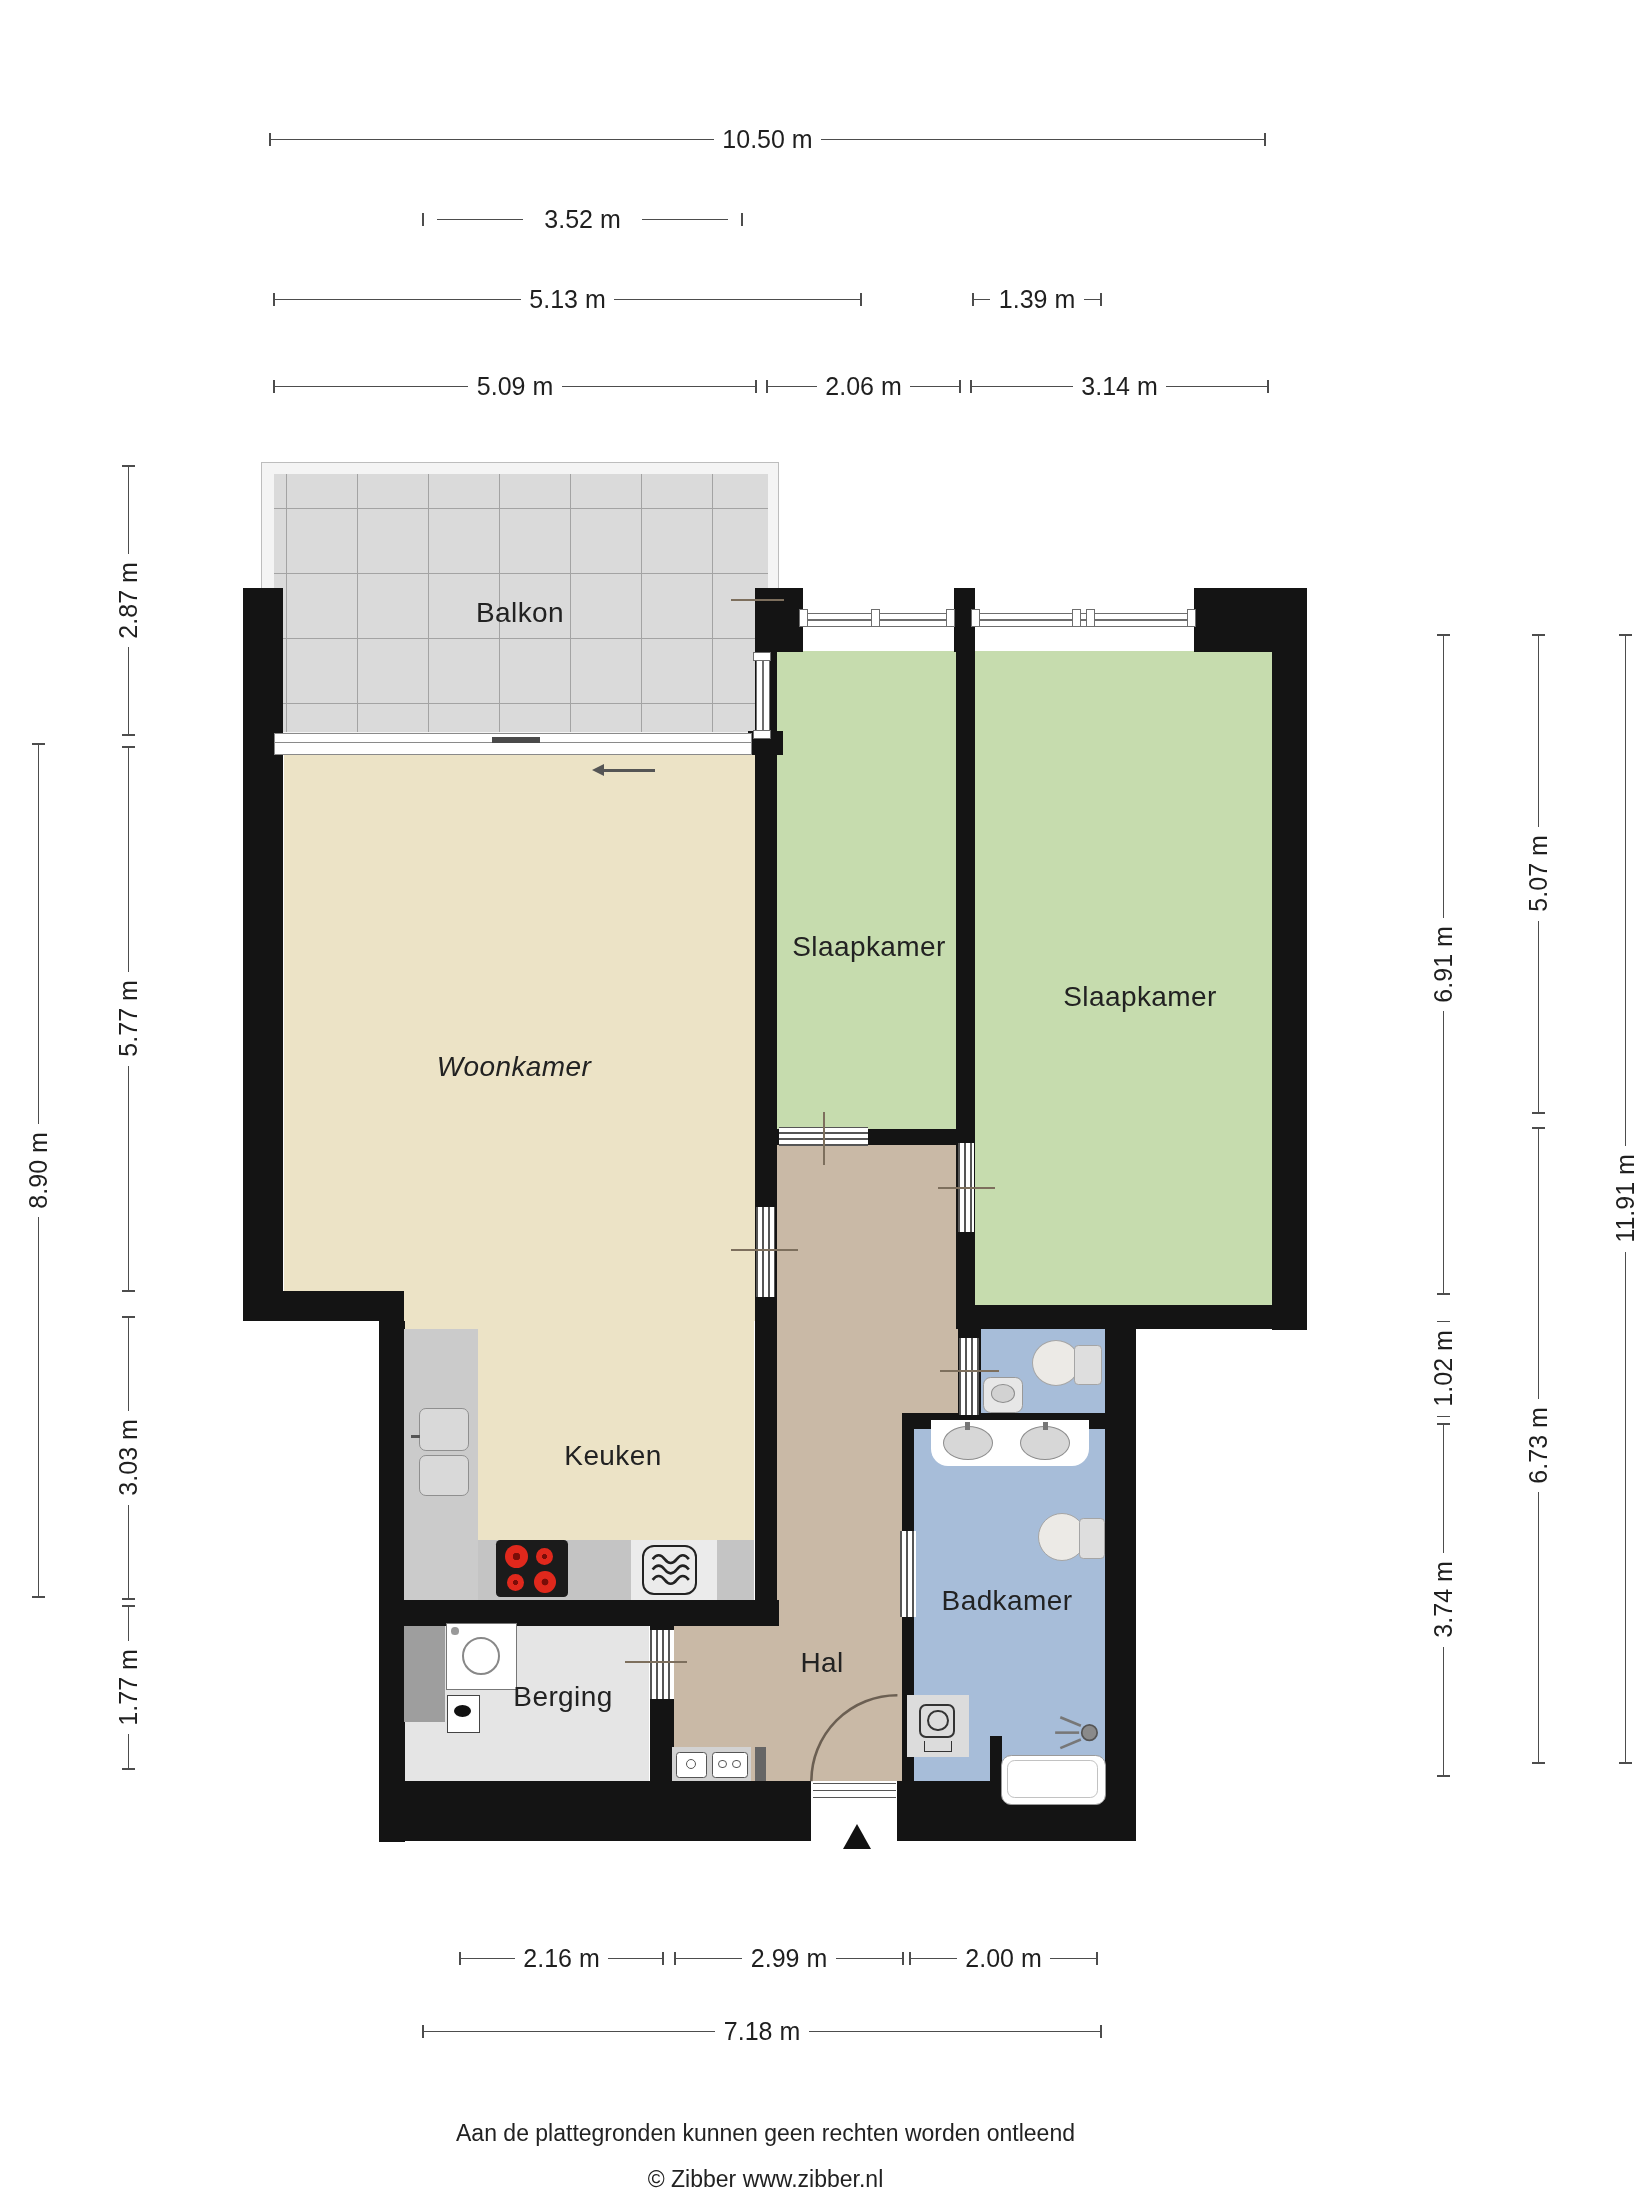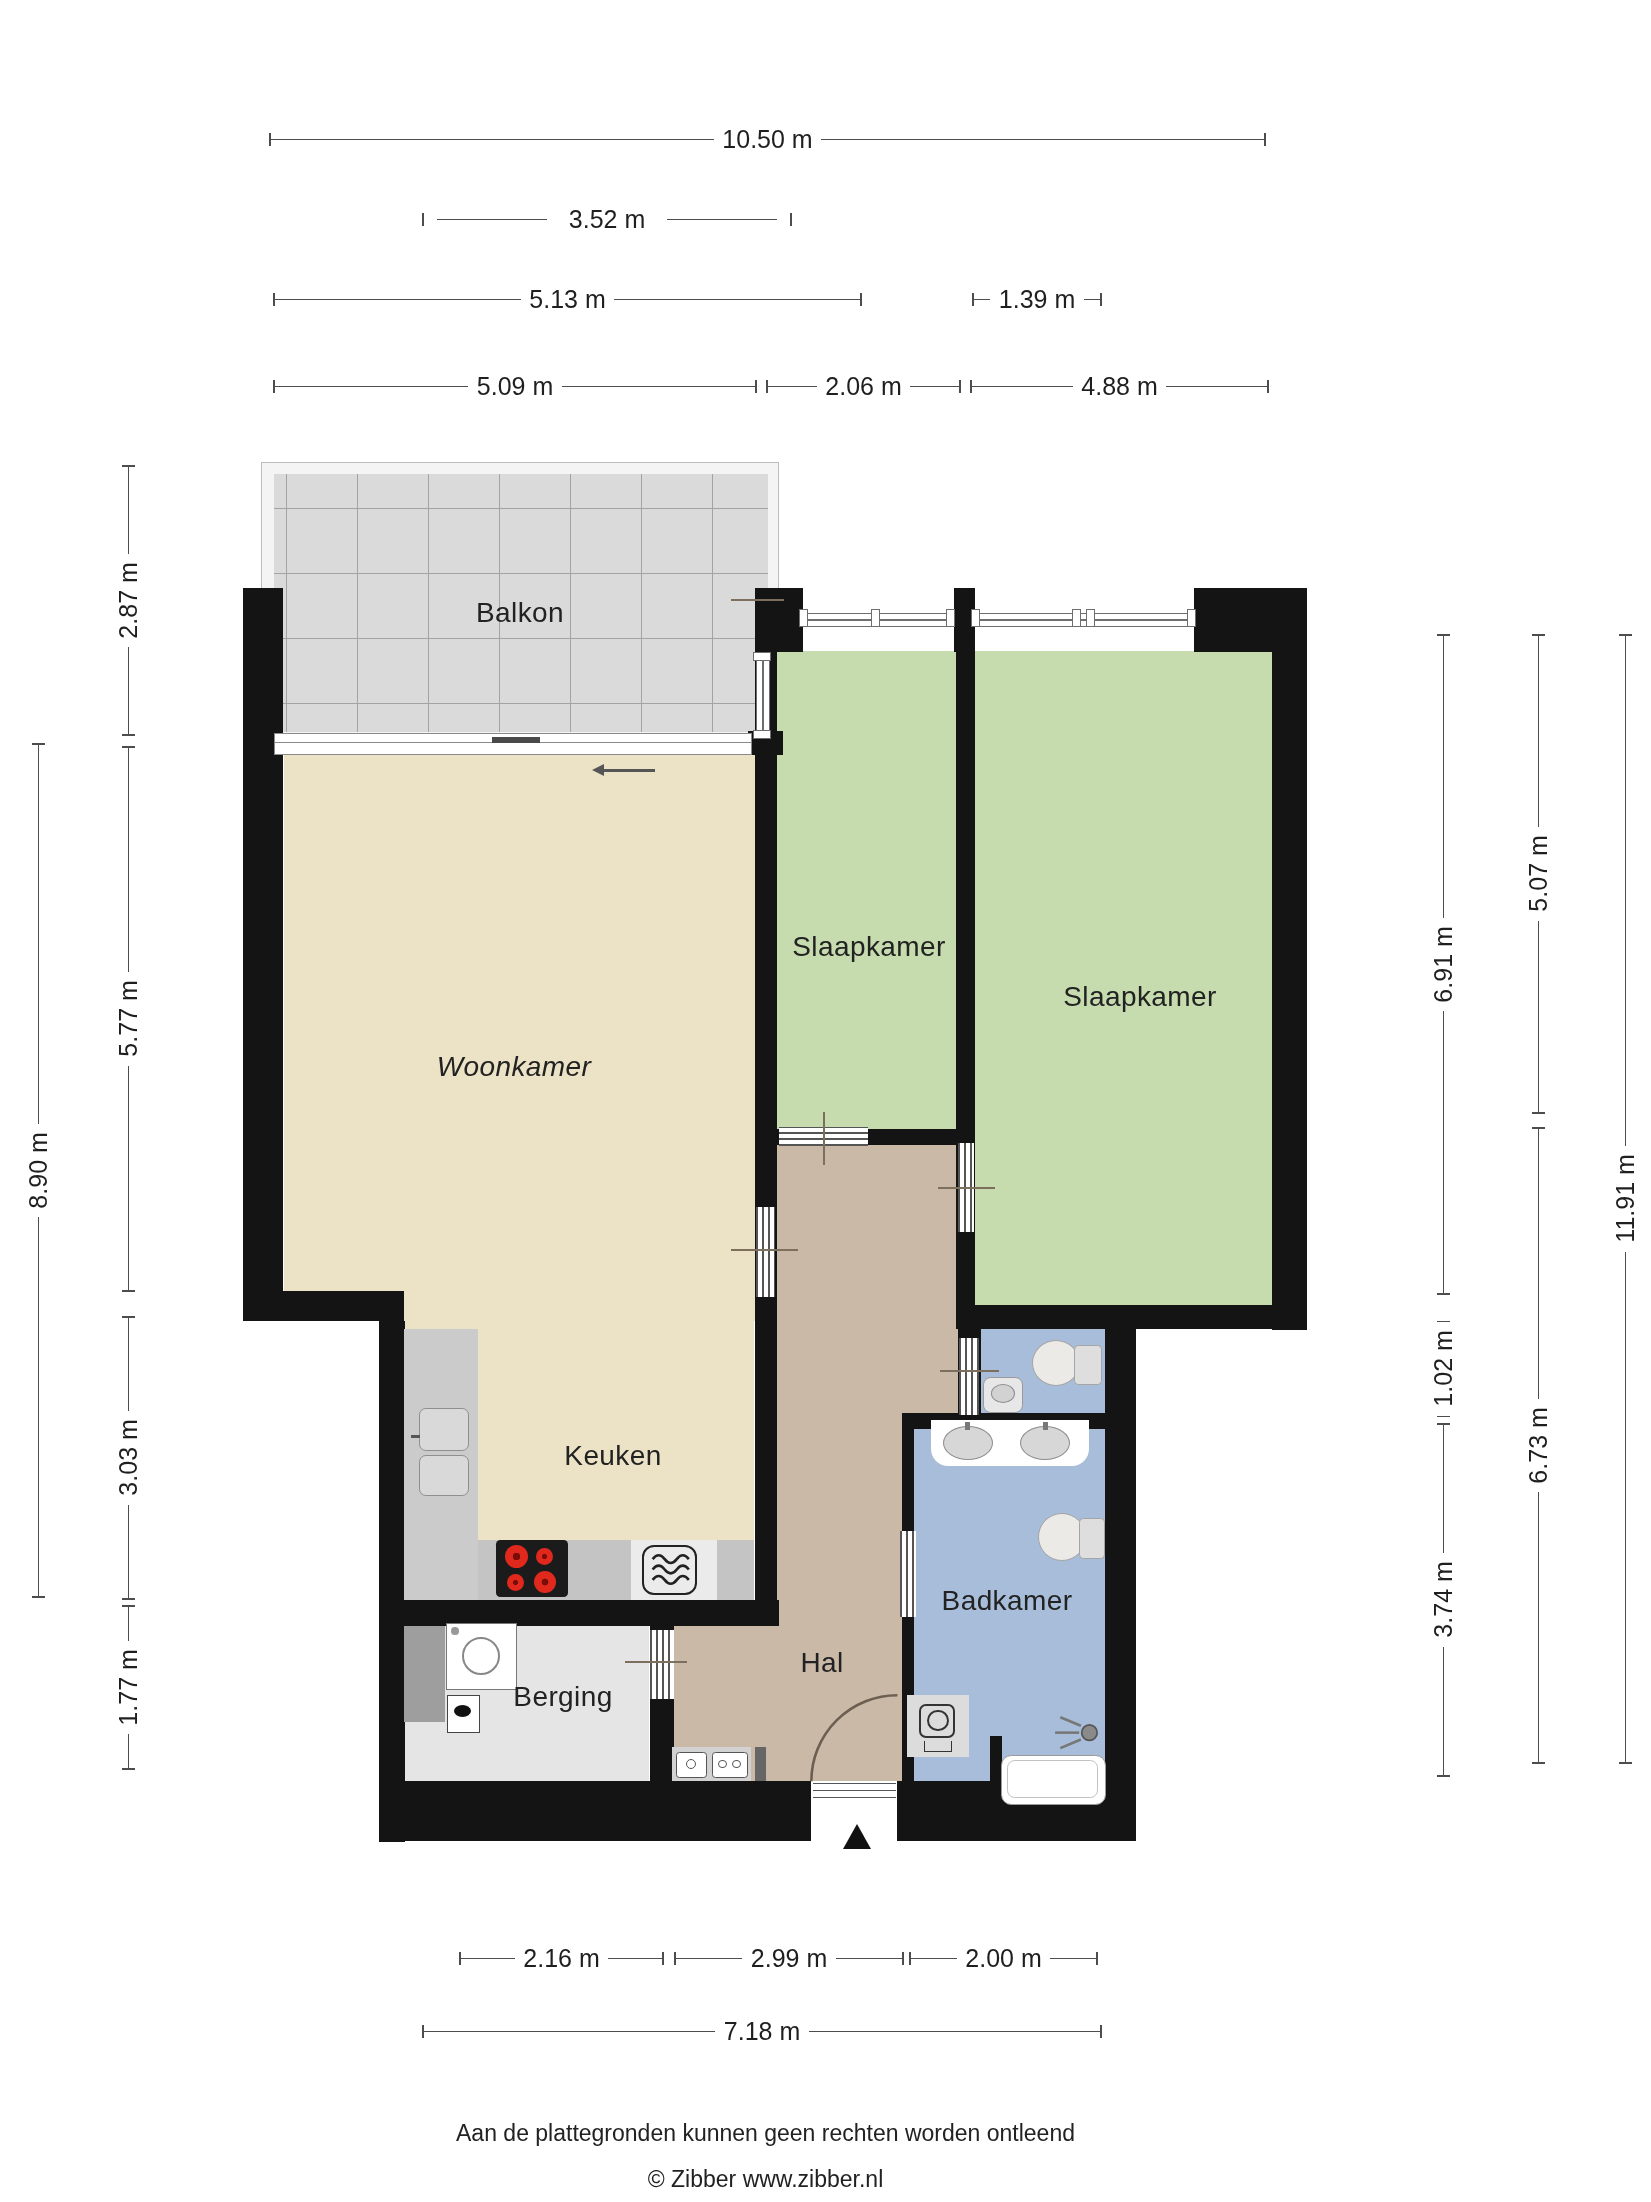--- a/index.html
+++ b/index.html
@@ -34,21 +34,21 @@
   .fixture{position:absolute;}
 </style>
 </head>
 <body>
 
 <div class="dim dimh abs" style="left:269px;top:126px;width:997px;">
     <div class="seg"></div>
     <div class="lbl">10.50 m</div>
     <div class="seg"></div>
   </div>
-<div class="dim dimh abs" style="left:422px;top:206px;width:370px;gap:13px;">
+<div class="dim dimh abs" style="left:422px;top:206px;width:321px;gap:13px;">
     <div class="seg"></div>
     <div class="lbl">3.52 m</div>
     <div class="seg"></div>
   </div>
 <div class="dim dimh abs" style="left:273px;top:286px;width:589px;">
     <div class="seg"></div>
     <div class="lbl">5.13 m</div>
     <div class="seg"></div>
   </div>
 <div class="dim dimh abs" style="left:972px;top:286px;width:130px;">
@@ -61,21 +61,21 @@
     <div class="lbl">5.09 m</div>
     <div class="seg"></div>
   </div>
 <div class="dim dimh abs" style="left:766px;top:373px;width:195px;">
     <div class="seg"></div>
     <div class="lbl">2.06 m</div>
     <div class="seg"></div>
   </div>
 <div class="dim dimh abs" style="left:970px;top:373px;width:299px;">
     <div class="seg"></div>
-    <div class="lbl">4.88 m</div>
+    <div class="lbl">3.14 m</div>
     <div class="seg"></div>
   </div>
 
 <div class="dim dimv abs" style="left:115px;top:465px;height:271px;">
     <div class="seg"></div>
     <div class="lbl">2.87 m</div>
     <div class="seg"></div>
   </div>
 <div class="dim dimv abs" style="left:115px;top:746px;height:546px;">
     <div class="seg"></div>

